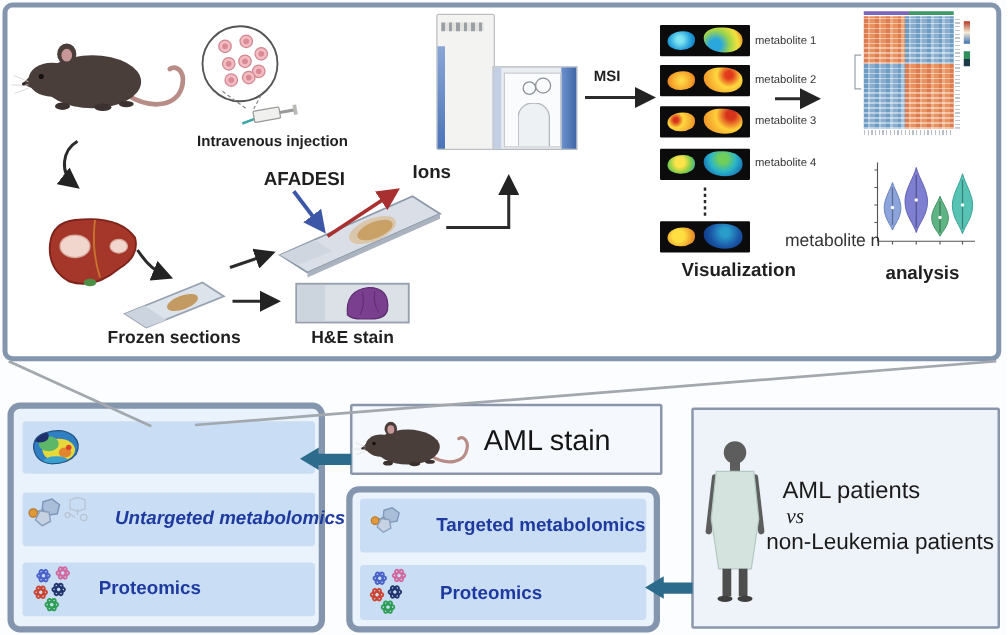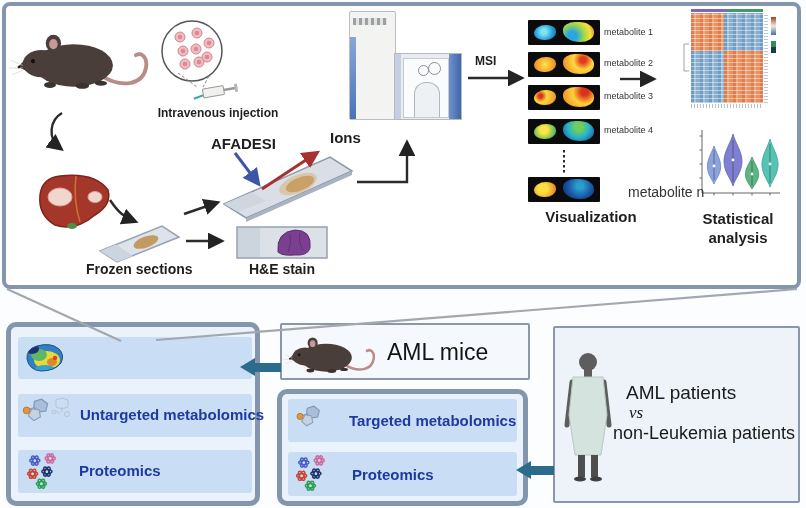--- a/index.html
+++ b/index.html
@@ -350,28 +350,27 @@
 
   <div class="lbl" style="left:604px;top:27px;font-size:9px;font-weight:400;color:#333;">metabolite 1</div>
   <div class="lbl" style="left:604px;top:58px;font-size:9px;font-weight:400;color:#333;">metabolite 2</div>
   <div class="lbl" style="left:604px;top:91px;font-size:9px;font-weight:400;color:#333;">metabolite 3</div>
   <div class="lbl" style="left:604px;top:125px;font-size:9px;font-weight:400;color:#333;">metabolite 4</div>
   <div class="lbl" style="left:604px;top:184px;font-size:14px;font-weight:400;color:#333;margin-left:24px;">metabolite n</div>
 
   <div class="lbl ctr" style="left:533px;top:208px;width:116px;font-size:15px;">Visualization</div>
 
   <div class="lbl ctr" style="left:690px;top:209px;width:96px;font-size:15px;line-height:19px;">
-    <span style="display:block;">Statistical</span>
     <span style="display:block;">analysis</span>
   </div>
 
-  <div class="lbl navy" style="left:80px;top:406px;font-size:15px;">Untargeted metabolomics</div>
+  <div class="lbl navy" style="left:92px;top:406px;font-size:15px;font-style:italic;">Untargeted metabolomics</div>
   <div class="lbl navy" style="left:79px;top:462px;font-size:15px;">Proteomics</div>
 
-  <div class="lbl" style="left:387px;top:339px;font-size:23px;font-weight:400;color:#141414;">AML mice</div>
+  <div class="lbl" style="left:387px;top:339px;font-size:23px;font-weight:400;color:#141414;">AML stain</div>
 
   <div class="lbl navy" style="left:349px;top:412px;font-size:15px;">Targeted metabolomics</div>
   <div class="lbl navy" style="left:352px;top:466px;font-size:15px;">Proteomics</div>
 
   <div class="lbl" style="left:626px;top:382px;font-size:19px;font-weight:400;color:#1a1a1a;">AML patients</div>
   <div class="lbl" style="left:629px;top:403px;font-size:17px;font-weight:400;font-style:italic;color:#1a1a1a;font-family:'Liberation Serif',serif;">vs</div>
   <div class="lbl" style="left:613px;top:423px;font-size:18px;font-weight:400;color:#1a1a1a;">non-Leukemia patients</div>
 
 </div>
 

